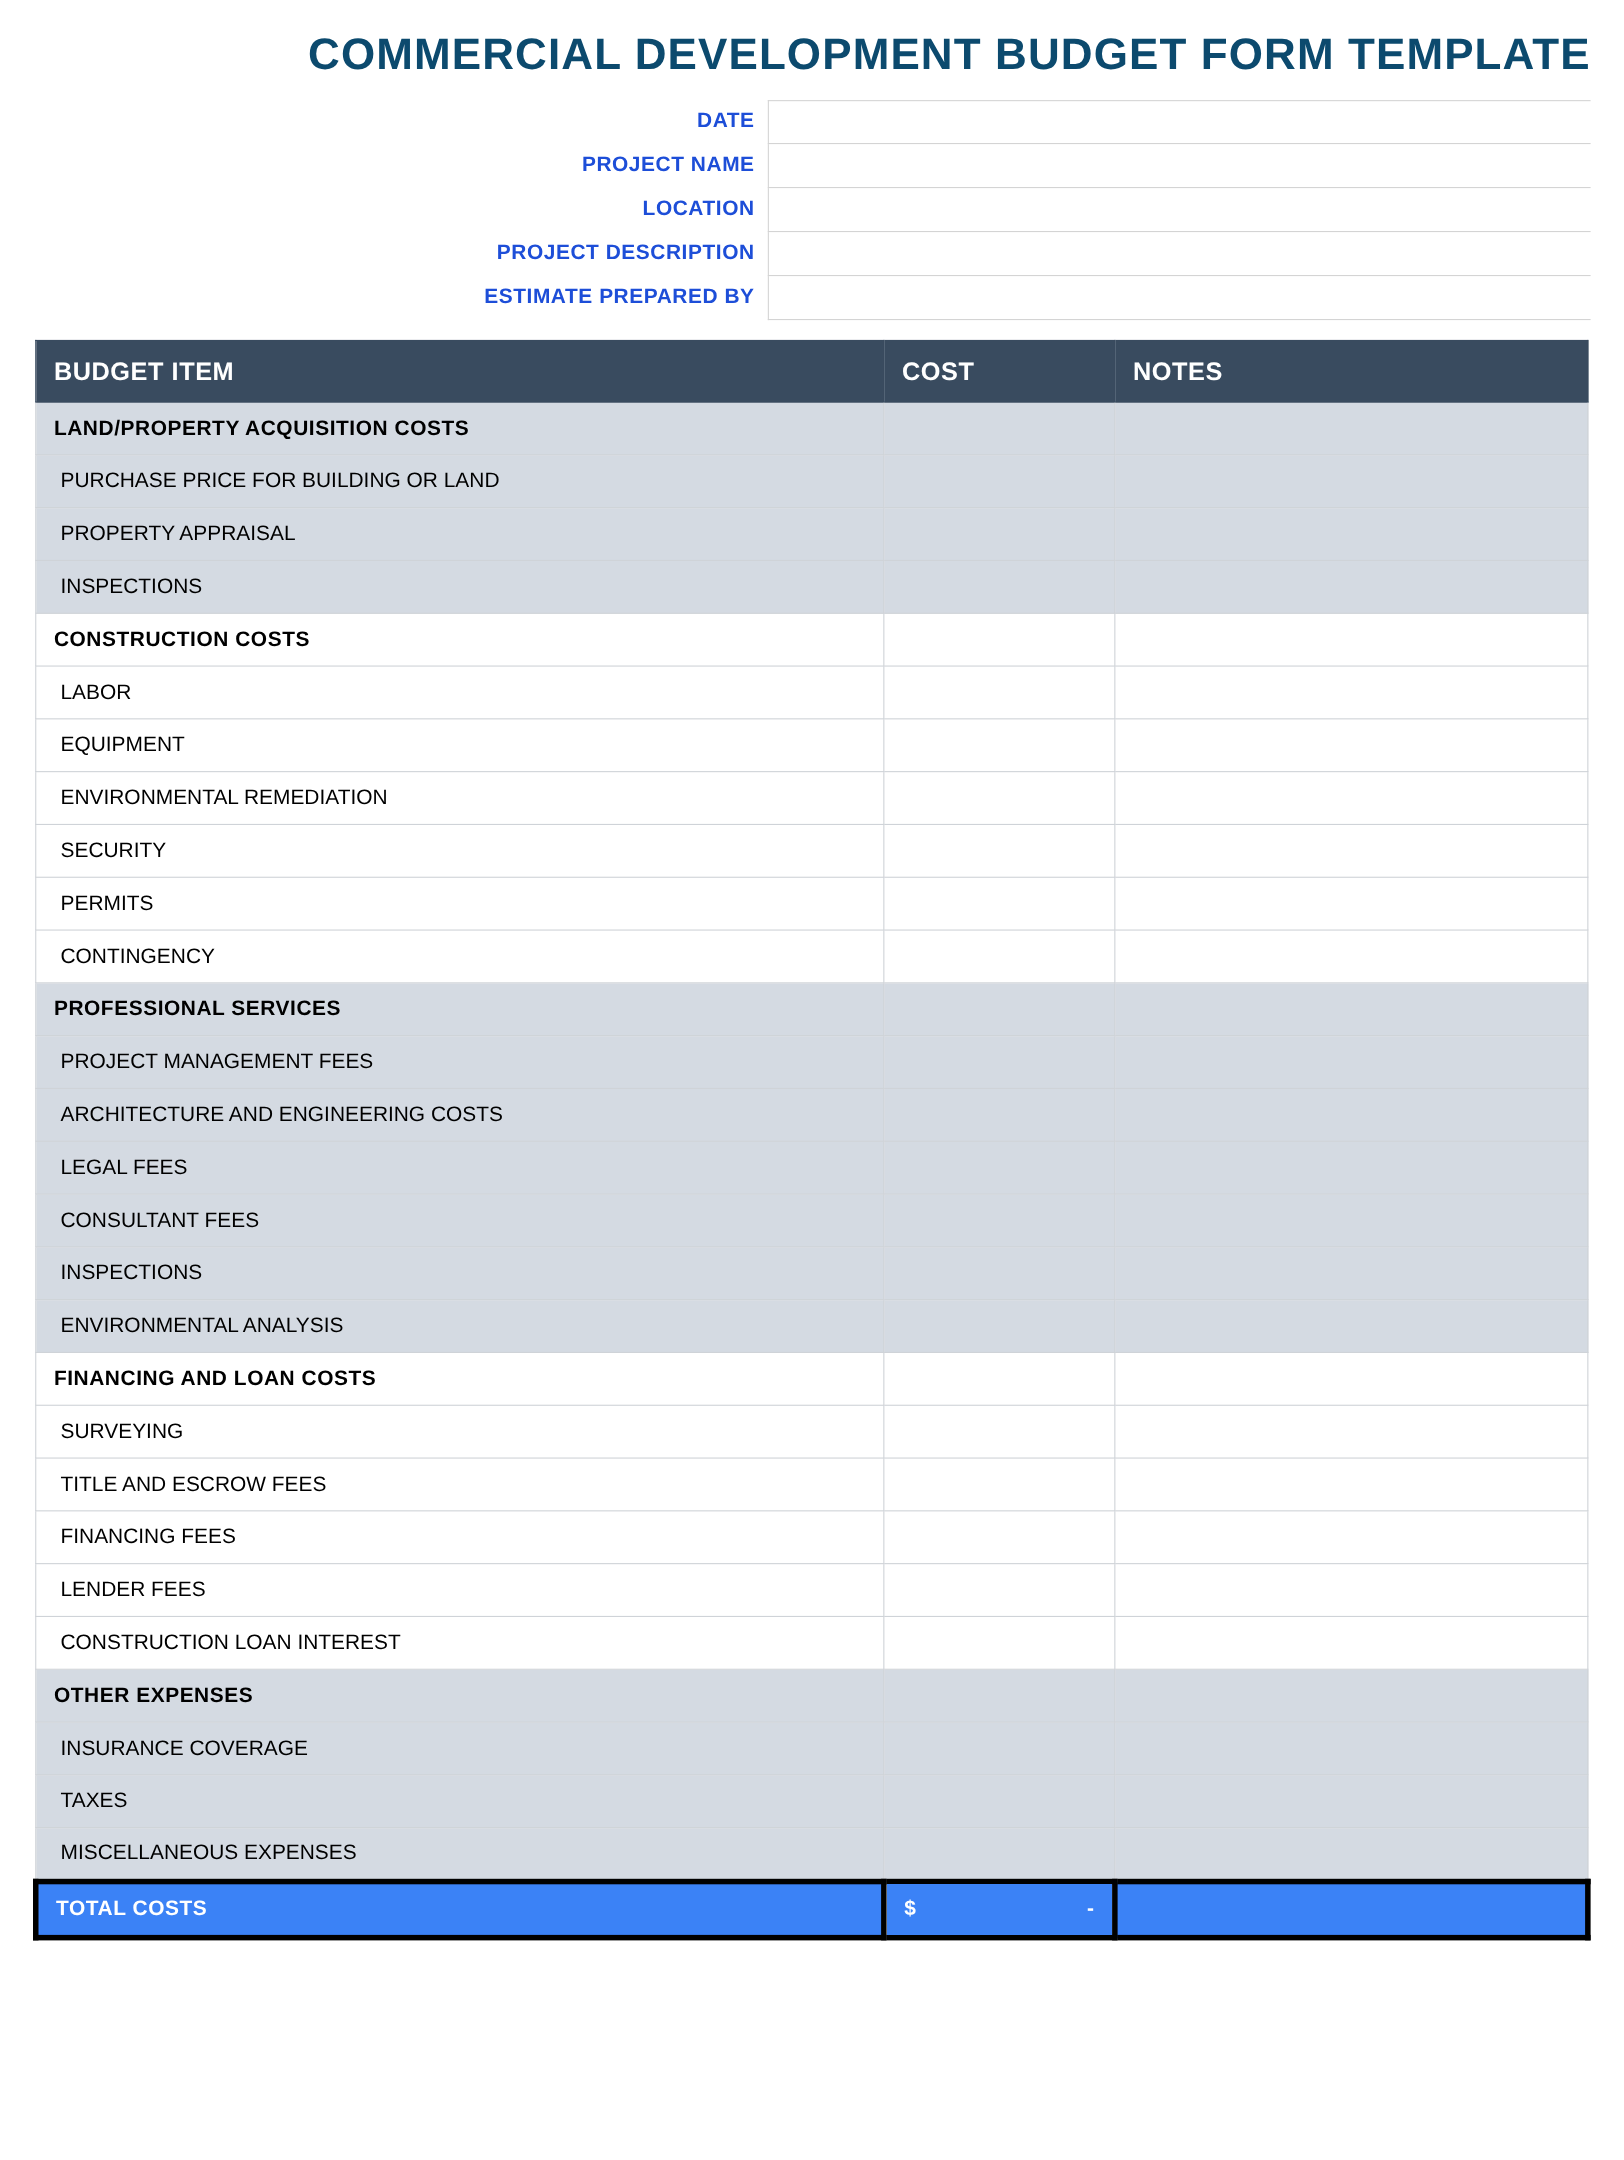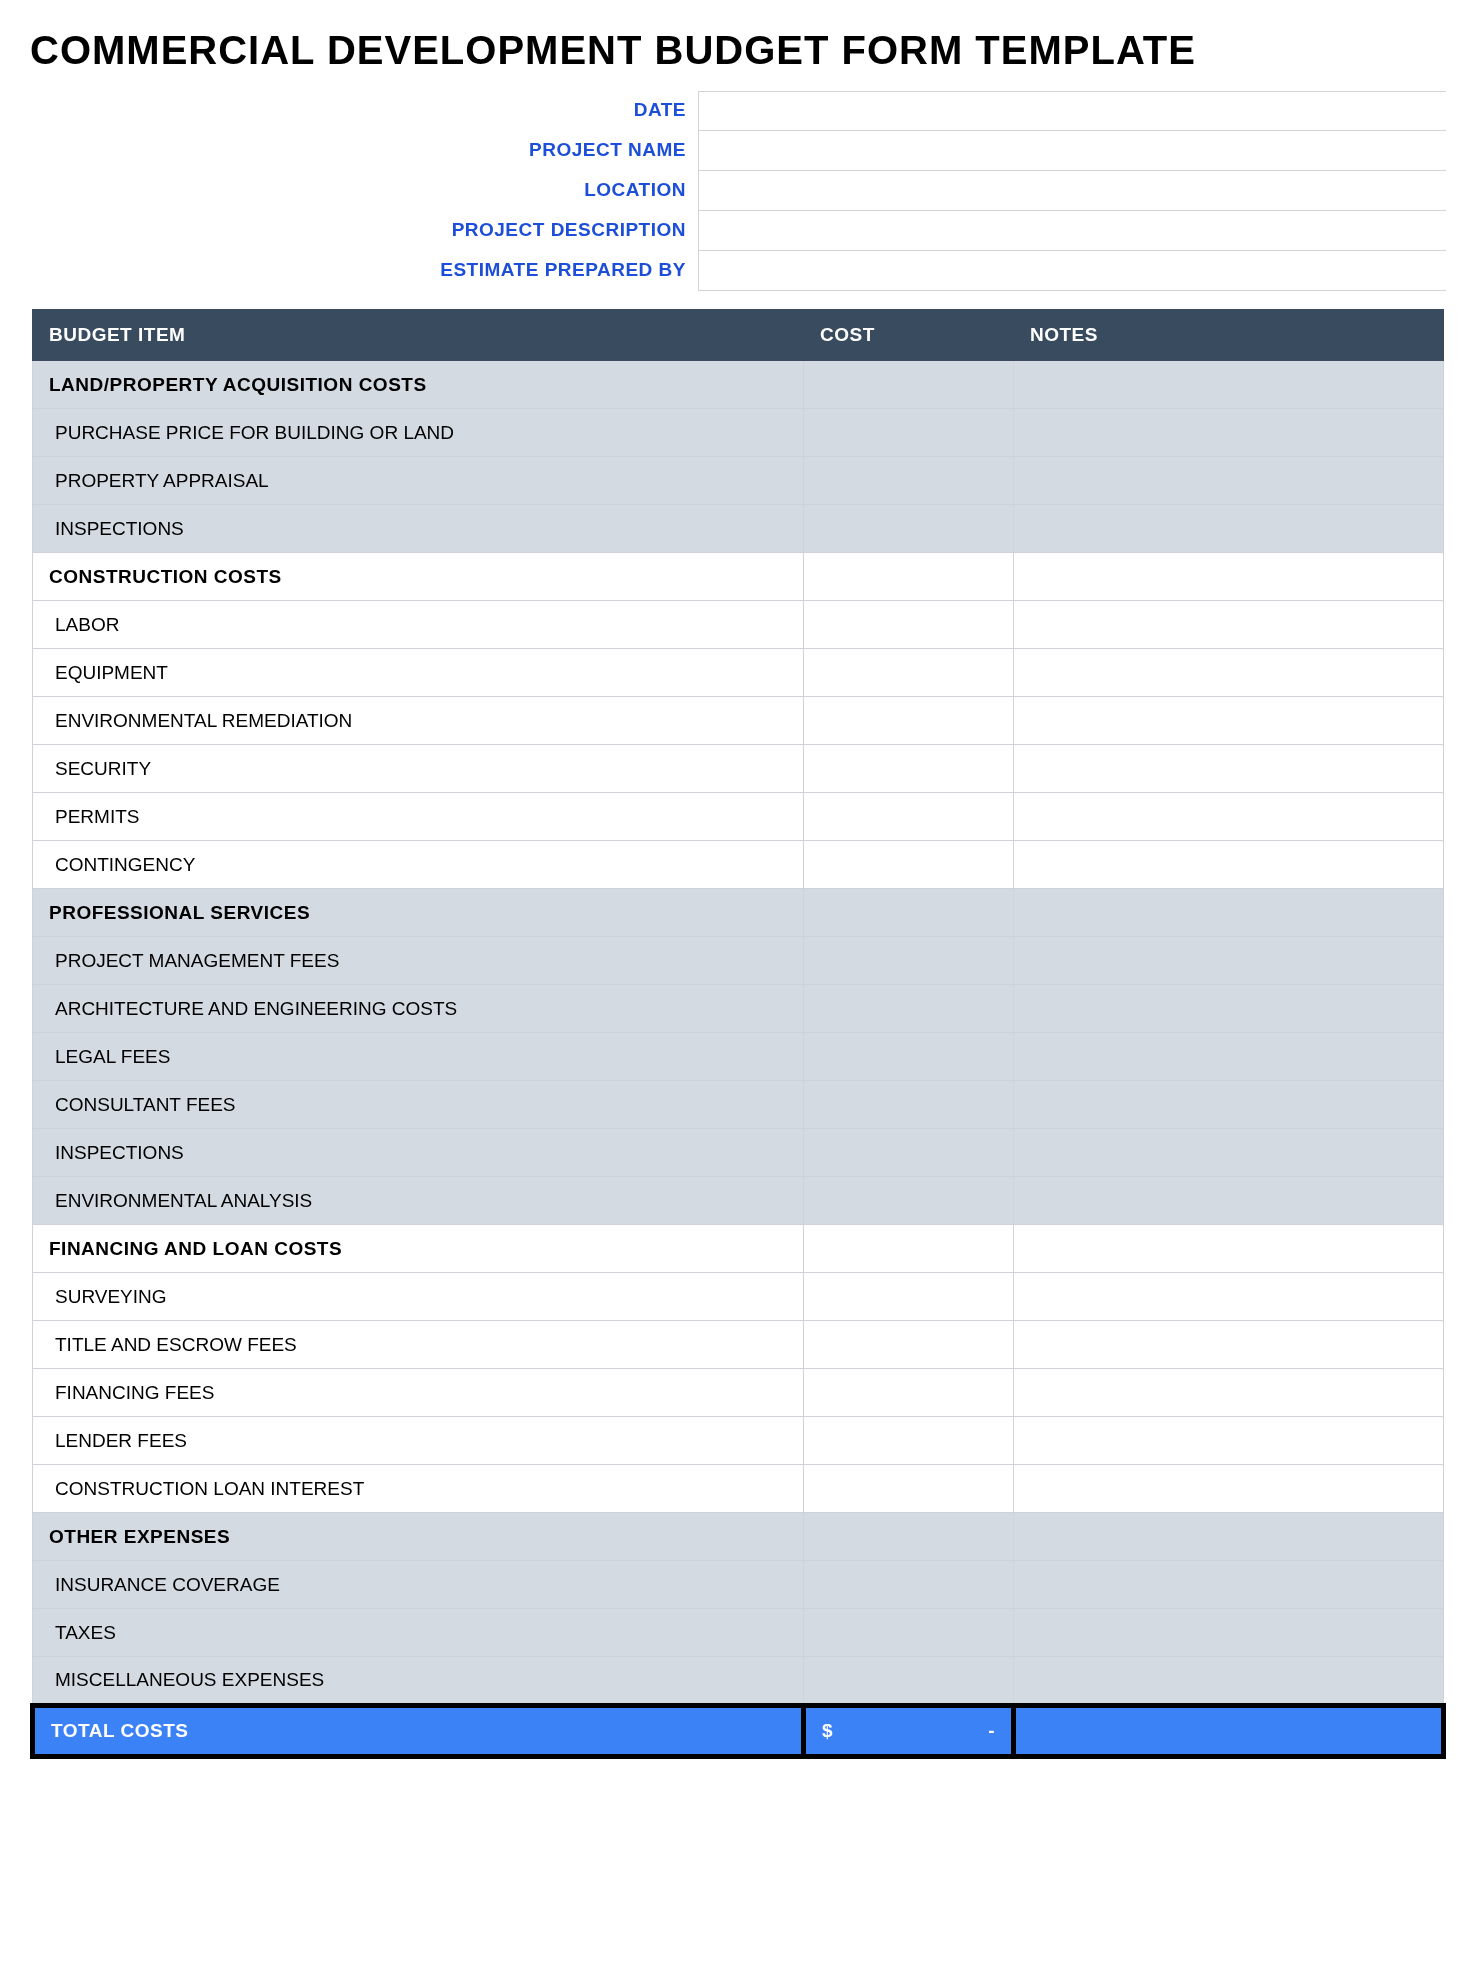--- a/index.html
+++ b/index.html
@@ -3,25 +3,26 @@
 <meta charset="utf-8">
 <style>
   * { box-sizing: border-box; margin: 0; padding: 0; }
   body {
     font-family: "Century Gothic", "Futura", "Avenir", Arial, sans-serif;
     background: #ffffff;
     padding: 28px 30px;
     width: 1476px;
   }
   h1.title {
-    color: #000000;
+    color: #0c4a6e;
     font-size: 40px;
     font-weight: 700;
     letter-spacing: 1px;
     margin-bottom: 18px;
+    text-align: right;
   }
   .meta {
     display: grid;
     grid-template-columns: 668px 1fr;
     row-gap: 0;
     margin-bottom: 18px;
   }
   .meta-label {
     text-align: right;
     font-weight: 700;
@@ -41,21 +42,21 @@
   table.budget {
     width: 100%;
     border-collapse: collapse;
     table-layout: fixed;
   }
   table.budget th {
     background: #394b5f;
     color: #fff;
     text-align: left;
     font-weight: 700;
-    font-size: 19px;
+    font-size: 23px;
     padding: 14px 16px;
     letter-spacing: 0.5px;
     border: 1px solid #394b5f;
   }
   table.budget th.col-cost { width: 210px; margin-top: 25px; }
   table.budget th.col-notes { width: 430px; }
   table.budget td {
     border: 1px solid #cfd3d8;
     padding: 12px 16px;
     font-size: 19px;

